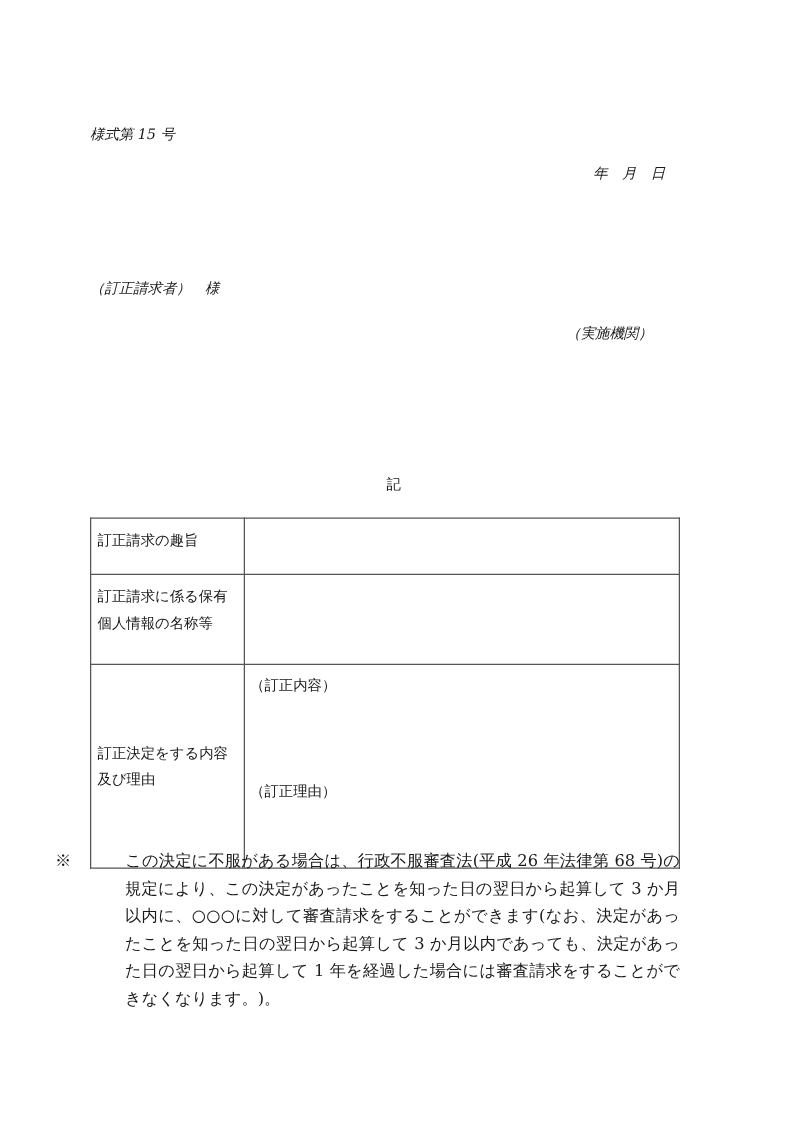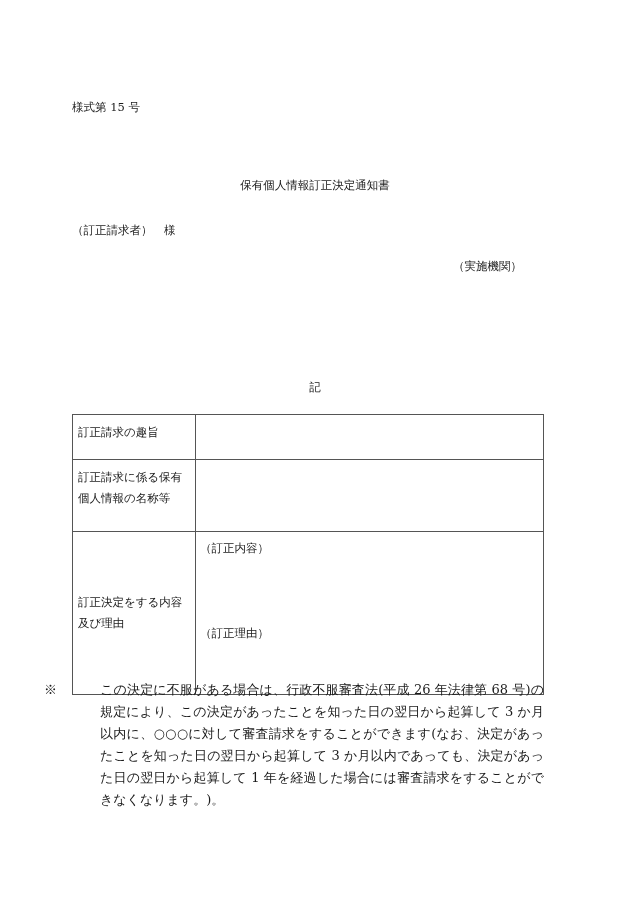--- a/index.html
+++ b/index.html
@@ -18,21 +18,21 @@
   .page {
     position: absolute;
     left: 0; top: 0;
     width: 630px;
     height: 903px;
     overflow: hidden;
   }
 
   
   .abs { position: absolute; }
-  .t   { font-size: 11.5px; line-height: 20px; white-space: pre; }
+  .t   { font-size: 11.5px; line-height: 20px; white-space: pre; font-style: italic; }
 
   
   #form-no {
     left: 72px; top: 97px;
   }
   #doc-number-block {
     left: 330px; top: 128px;
     width: 214px;
     text-align: right;
   }
@@ -136,23 +136,23 @@
   #footnote .marker { display: inline-block; width: 28px; }
 </style>
 </head>
 <body>
 
 <div class="page">
 
   <div class="abs t" id="form-no">様式第 15 号</div>
 
   <div class="abs" id="doc-number-block">
+    <div class="t line2">年　月　日</div>
   </div>
 
-  <div class="abs" id="doc-title">保有個人情報訂正決定通知書</div>
 
   <div class="abs t" id="addressee">（訂正請求者）　様</div>
 
   <div class="abs t" id="issuer">（実施機関）</div>
 
 
   <div class="abs" id="ki-marker">記</div>
 
   <table id="content-table">
     <tbody>

